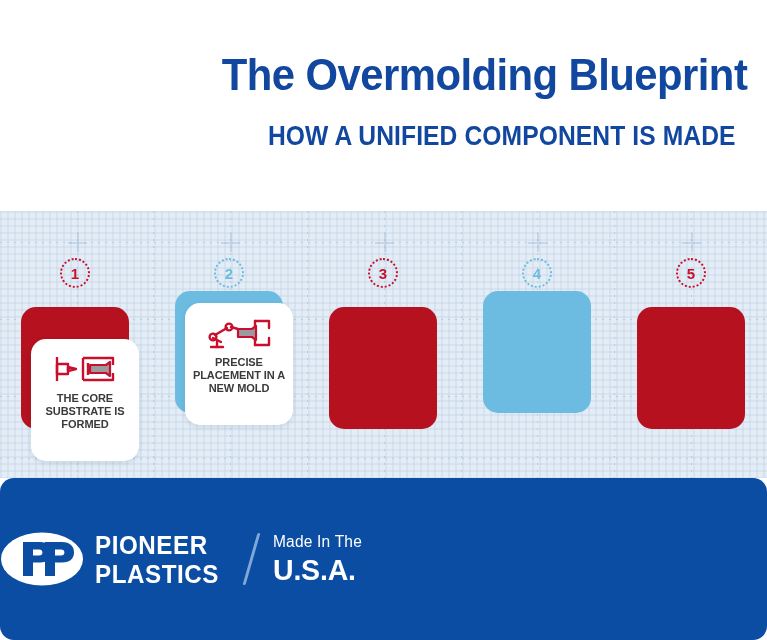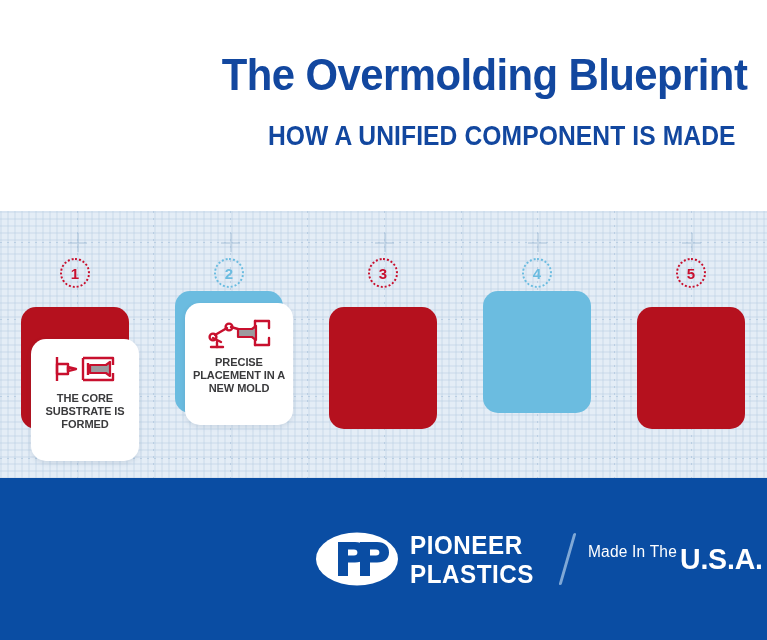--- a/index.html
+++ b/index.html
@@ -89,35 +89,35 @@
   .step.red .shadow{left:0;top:96px;}
   .step.red .card{left:10px;top:84px;margin-top:44px;}
   
   .step.blue .shadow{left:0;top:80px;}
   .step.blue .card{left:10px;top:92px;}
 
   
   .footer{
     position:absolute;left:0;top:478px;width:767px;height:162px;
     background:#0A4DA3;
-    display:flex;align-items:center;justify-content:flex-end;
+    display:flex;align-items:center;justify-content:flex-start;border-radius:14px;
   }
   .fwrap{display:flex;align-items:center;gap:0;}
   .logomark{margin-right:11px;}
   .brand{display:flex;flex-direction:column;line-height:1;}
   .brand div{
     font-size:26px;font-weight:bold;color:#fff;letter-spacing:0.6px;
     transform:scaleX(0.93);transform-origin:left center;
   }
   .brand div+div{margin-top:3px;}
   .slash{
     width:2.5px;height:52px;background:#7FA8D6;
     transform:skewX(-16deg);margin:0 20px 0 22px;border-radius:2px;
   }
-  .usa{display:flex;flex-direction:row;line-height:1;}
+  .usa{display:flex;flex-direction:column;line-height:1;}
   .made{font-size:16px;color:#fff;letter-spacing:.2px;margin-bottom:5px;
         transform:scaleX(0.97);transform-origin:left center;}
   .usabig{font-size:30px;font-weight:bold;color:#fff;letter-spacing:-0.2px;
         transform:scaleX(0.95);transform-origin:left center;}
 </style>
 </head>
 <body>
 
 <div id="stage">
 

